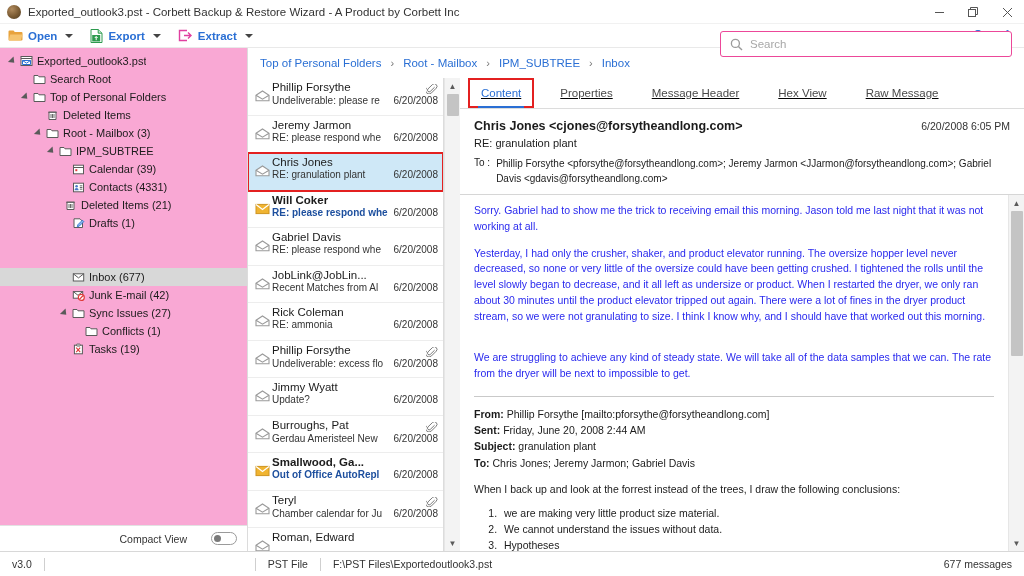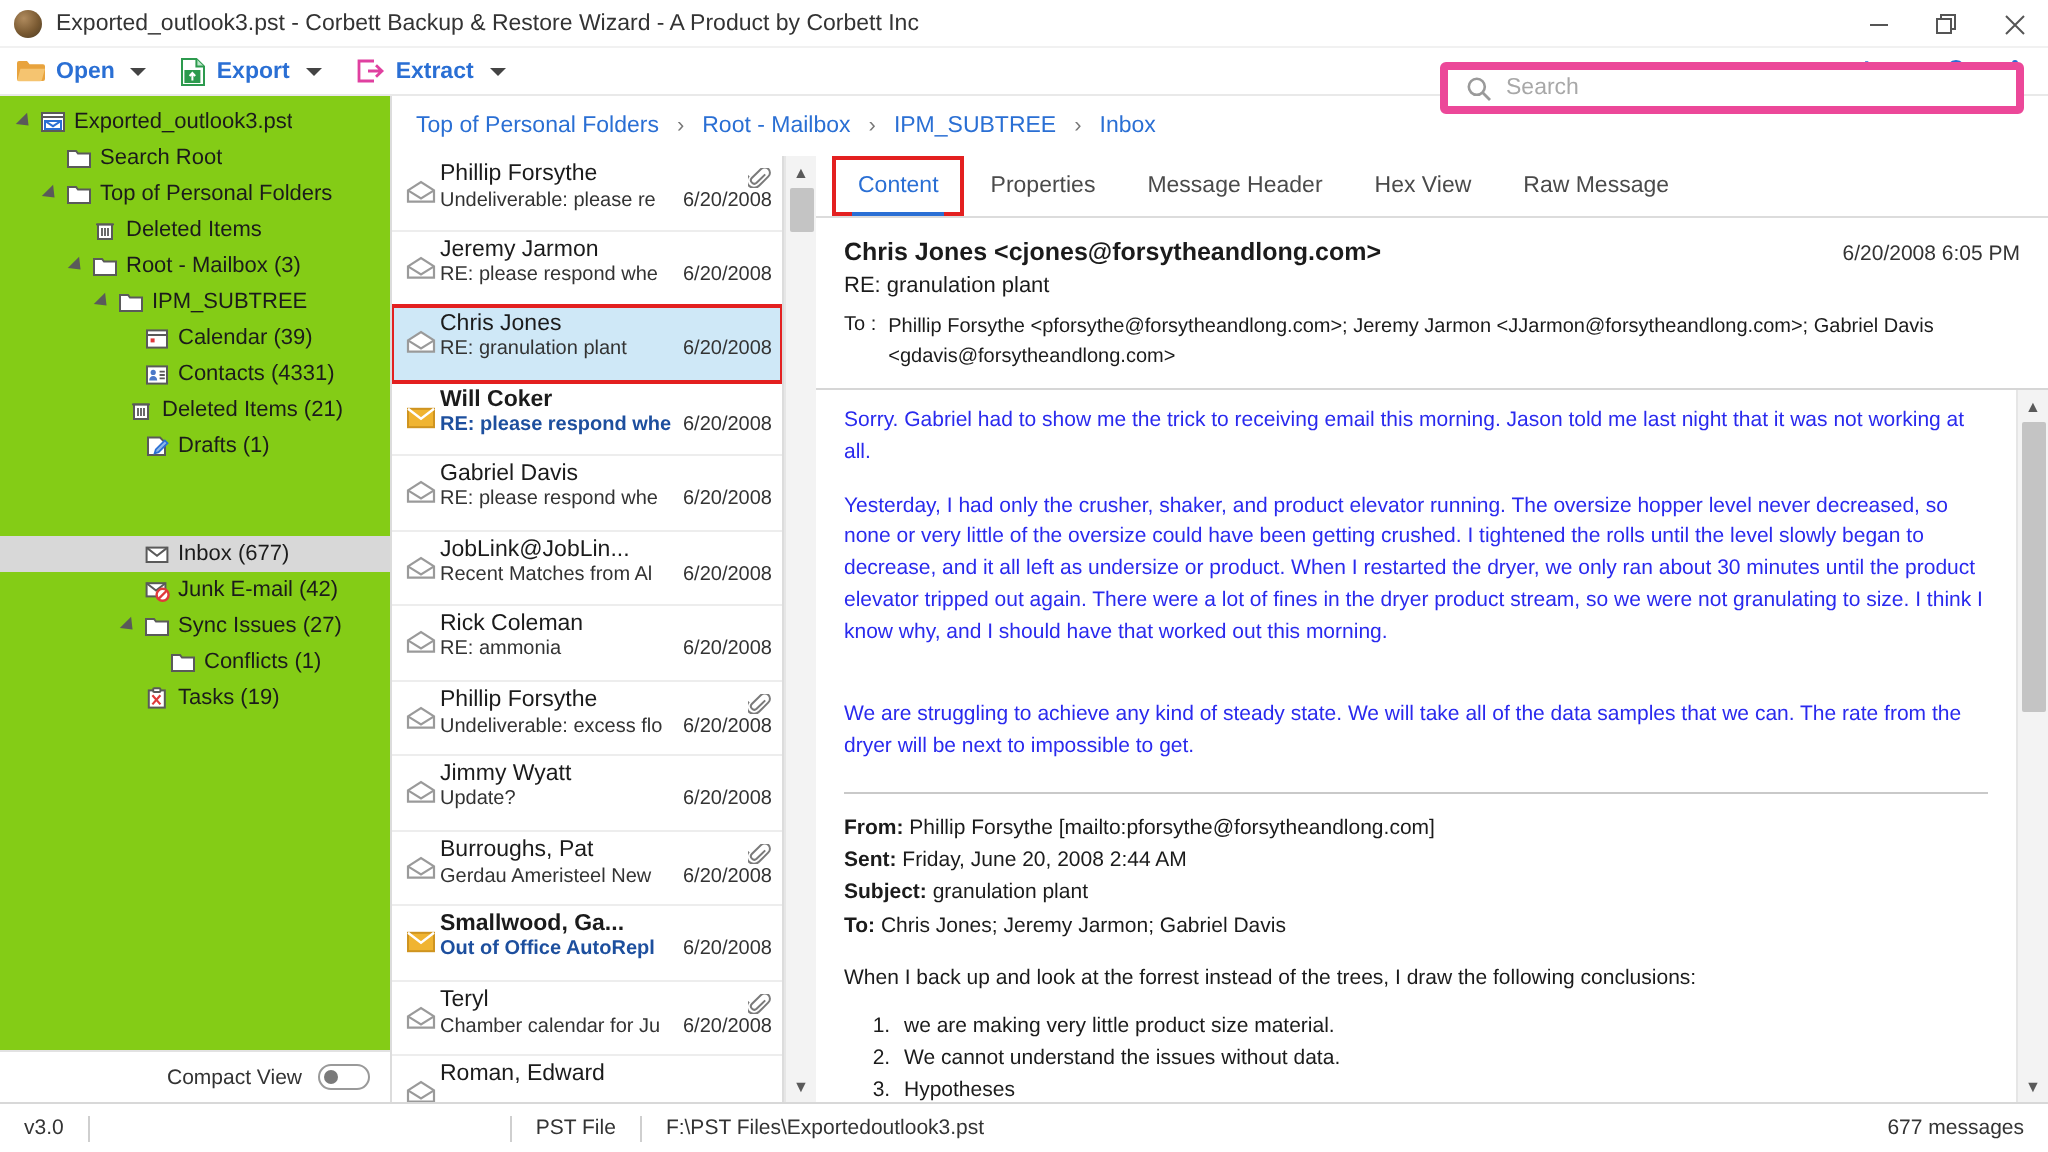--- a/index.html
+++ b/index.html
@@ -47,42 +47,42 @@
   .register-link { font-size: 11.5px; color: #2a6fd4; font-weight: 600; padding: 0 8px; }
   .icon-btn { width: 26px; height: 24px; display: flex; align-items: center; justify-content: center; }
   .kebab { display: flex; flex-direction: column; gap: 2px; align-items: center; }
   .kebab i { width: 3px; height: 3px; border-radius: 50%; background: #2a6fd4; display: block; }
 
   
   .main { display: flex; height: 503px; }
 
   
   .sidebar {
-    width: 196px; flex: none; background: #84cc16;
+    width: 248px; flex: none; background: #f9a8d4;
     border-right: 1px solid #dcdcdc; display: flex; flex-direction: column;
     position: relative;
   }
   .tree { flex: 1; padding-top: 4px; overflow: hidden; }
   .tnode {
     height: 18px; display: flex; align-items: center; font-size: 11px; color: #1b1b1b;
     white-space: nowrap; padding-right: 4px;
   }
   .tnode.sel { background: #d8d8d8; margin-top: 36px; }
   .tw { width: 12px; flex: none; display: flex; align-items: center; justify-content: center; }
   .tri {
     width: 0; height: 0; border-top: 4px solid transparent;
     border-bottom: 4px solid transparent; border-left: 5px solid #5a5a5a;
   }
   .tri.open { transform: rotate(45deg); }
   .tico { width: 16px; flex: none; display: flex; align-items: center; justify-content: center; }
   .tlabel { margin-left: 3px; overflow: hidden; text-overflow: ellipsis; }
 
   .compactbar {
     height: 26px; border-top: 1px solid #e2e2e2; display: flex;
-    align-items: center; justify-content: flex-end; padding-right: 10px; gap: 8px;
+    align-items: center; justify-content: flex-end; padding-right: 10px; gap: 24px;
     background: #fff;
   }
   .compact-label { font-size: 10.5px; color: #333; }
   .toggle {
     width: 26px; height: 13px; border-radius: 7px; background: #fff;
     border: 1px solid #9a9a9a; position: relative;
   }
   .toggle i {
     position: absolute; left: 2px; top: 2px; width: 7px; height: 7px;
     border-radius: 50%; background: #7a7a7a; display: block;
@@ -92,21 +92,21 @@
   .content { flex: 1; display: flex; flex-direction: column; min-width: 0; }
 
   .crumbbar {
     height: 30px; display: flex; align-items: center;
     padding-left: 10px; gap: 0; background: #fff;
   }
   .crumb { font-size: 11.5px; color: #2a6fd4; padding: 0 2px; }
   .crumb-sep { font-size: 11px; color: #777; padding: 0 7px; }
   .searchbox {
     position: absolute; right: 12px; top: 31px; width: 292px; height: 26px;
-    border: 4px solid #ec4899; border-radius: 3px; background: #fff;
+    border: 1px solid #ec4899; border-radius: 3px; background: #fff;
     display: flex; align-items: center; gap: 7px; padding-left: 9px;
   }
   .search-ph { font-size: 11.5px; color: #a8a8a8; }
 
   .panes { flex: 1; display: flex; min-height: 0; }
 
   
   .maillist {
     width: 196px; flex: none; border-right: 1px solid #dcdcdc;
     display: flex; flex-direction: column; position: relative; background: #fff;
@@ -127,22 +127,22 @@
   .msubj {
     font-size: 10px; color: #333; white-space: nowrap; overflow: hidden;
     flex: 1; min-width: 0;
   }
   .msubj.unread { color: #1d4f9e; font-weight: 700; }
   .mdate { font-size: 10px; color: #333; white-space: nowrap; flex: none; }
 
   
   .reader { flex: 1; display: flex; flex-direction: column; min-width: 0; background: #fff; }
   .tabs {
-    height: 31px; display: flex; align-items: flex-start; gap: 0;
-    border-bottom: 1px solid #dcdcdc; padding-left: 8px;
+    height: 31px; display: flex; align-items: flex-start; gap: 13px;
+    border-bottom: 1px solid #dcdcdc; padding-left: 8px; text-decoration: underline;
   }
   .tab {
     font-size: 11.5px; color: #4a4a4a; padding: 0 13px; height: 30px;
     display: flex; align-items: center; position: relative;
   }
   .tab.active { color: #2a6fd4; }
   .tab.active::after {
     content: ""; position: absolute; left: 10px; right: 10px; bottom: 0;
     height: 2px; background: #2a6fd4;
   }

